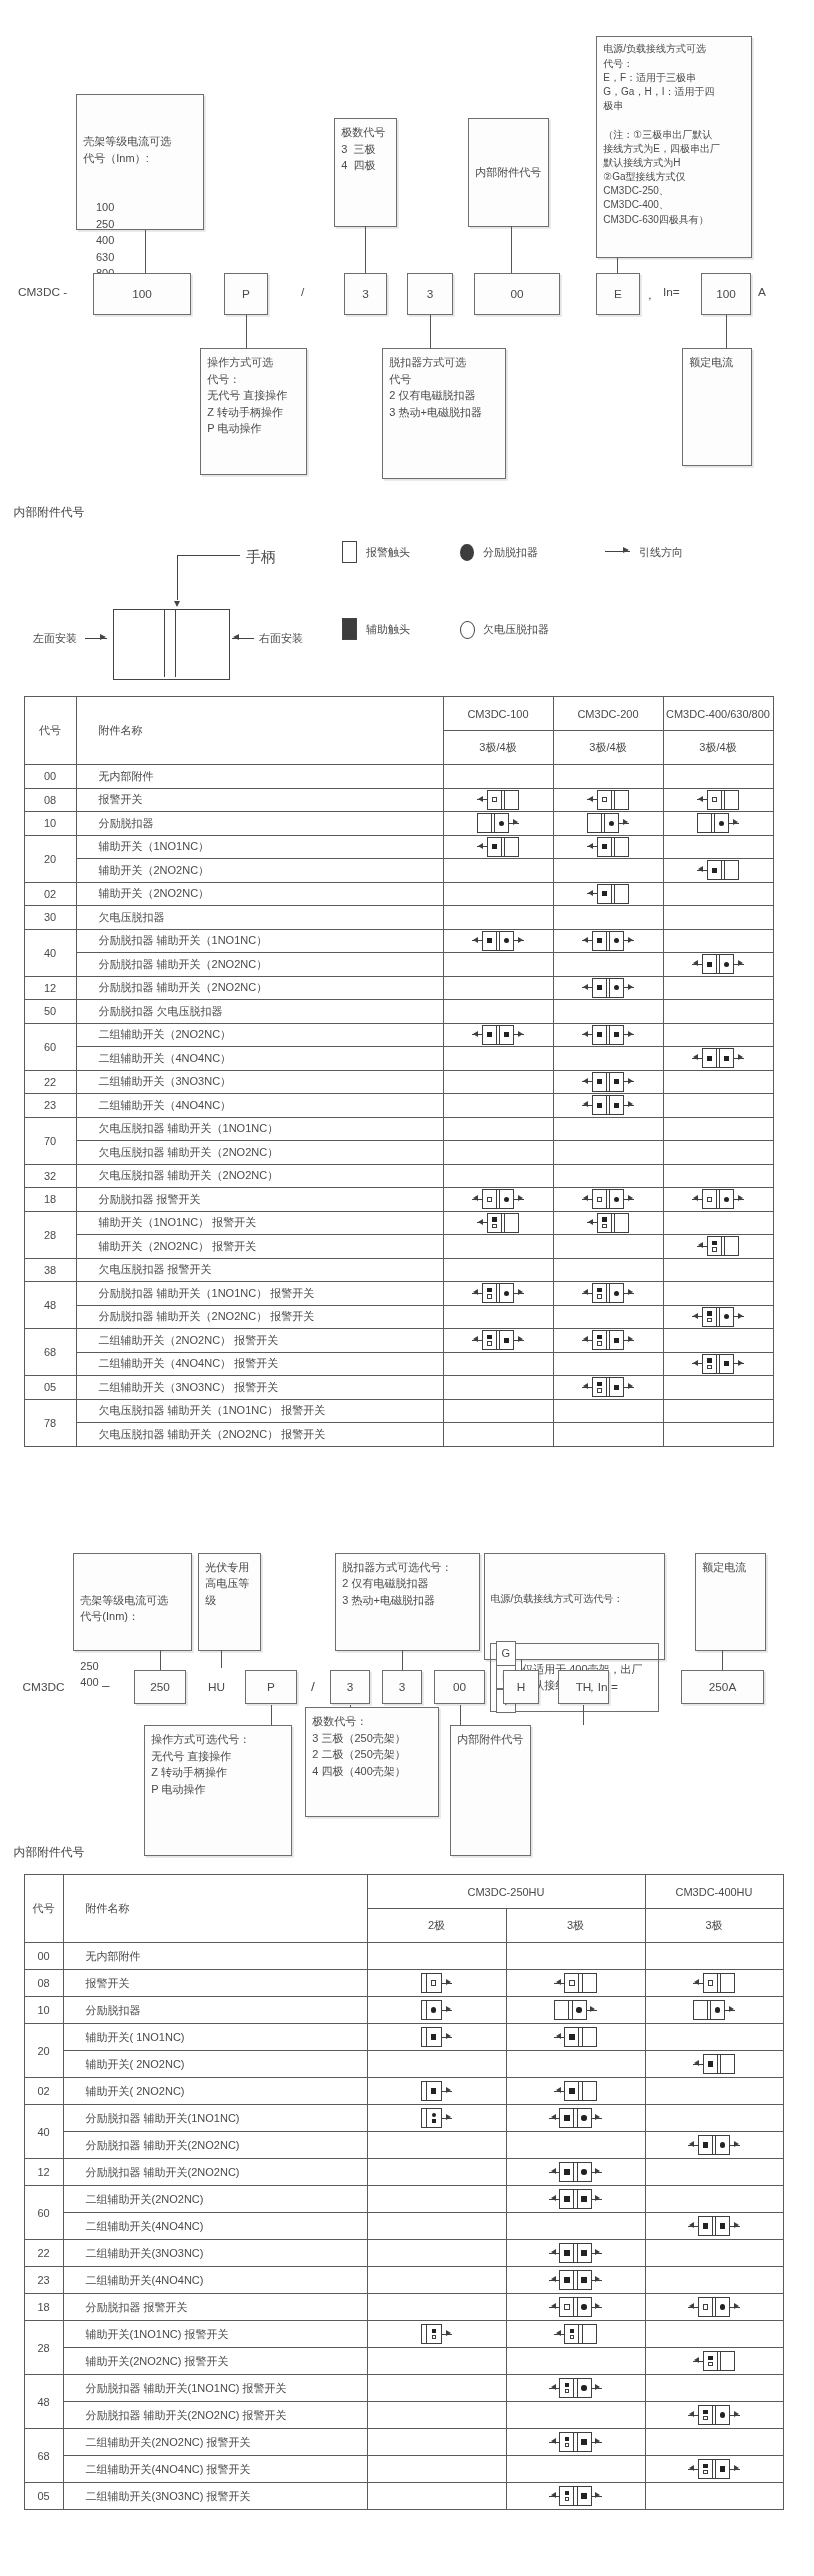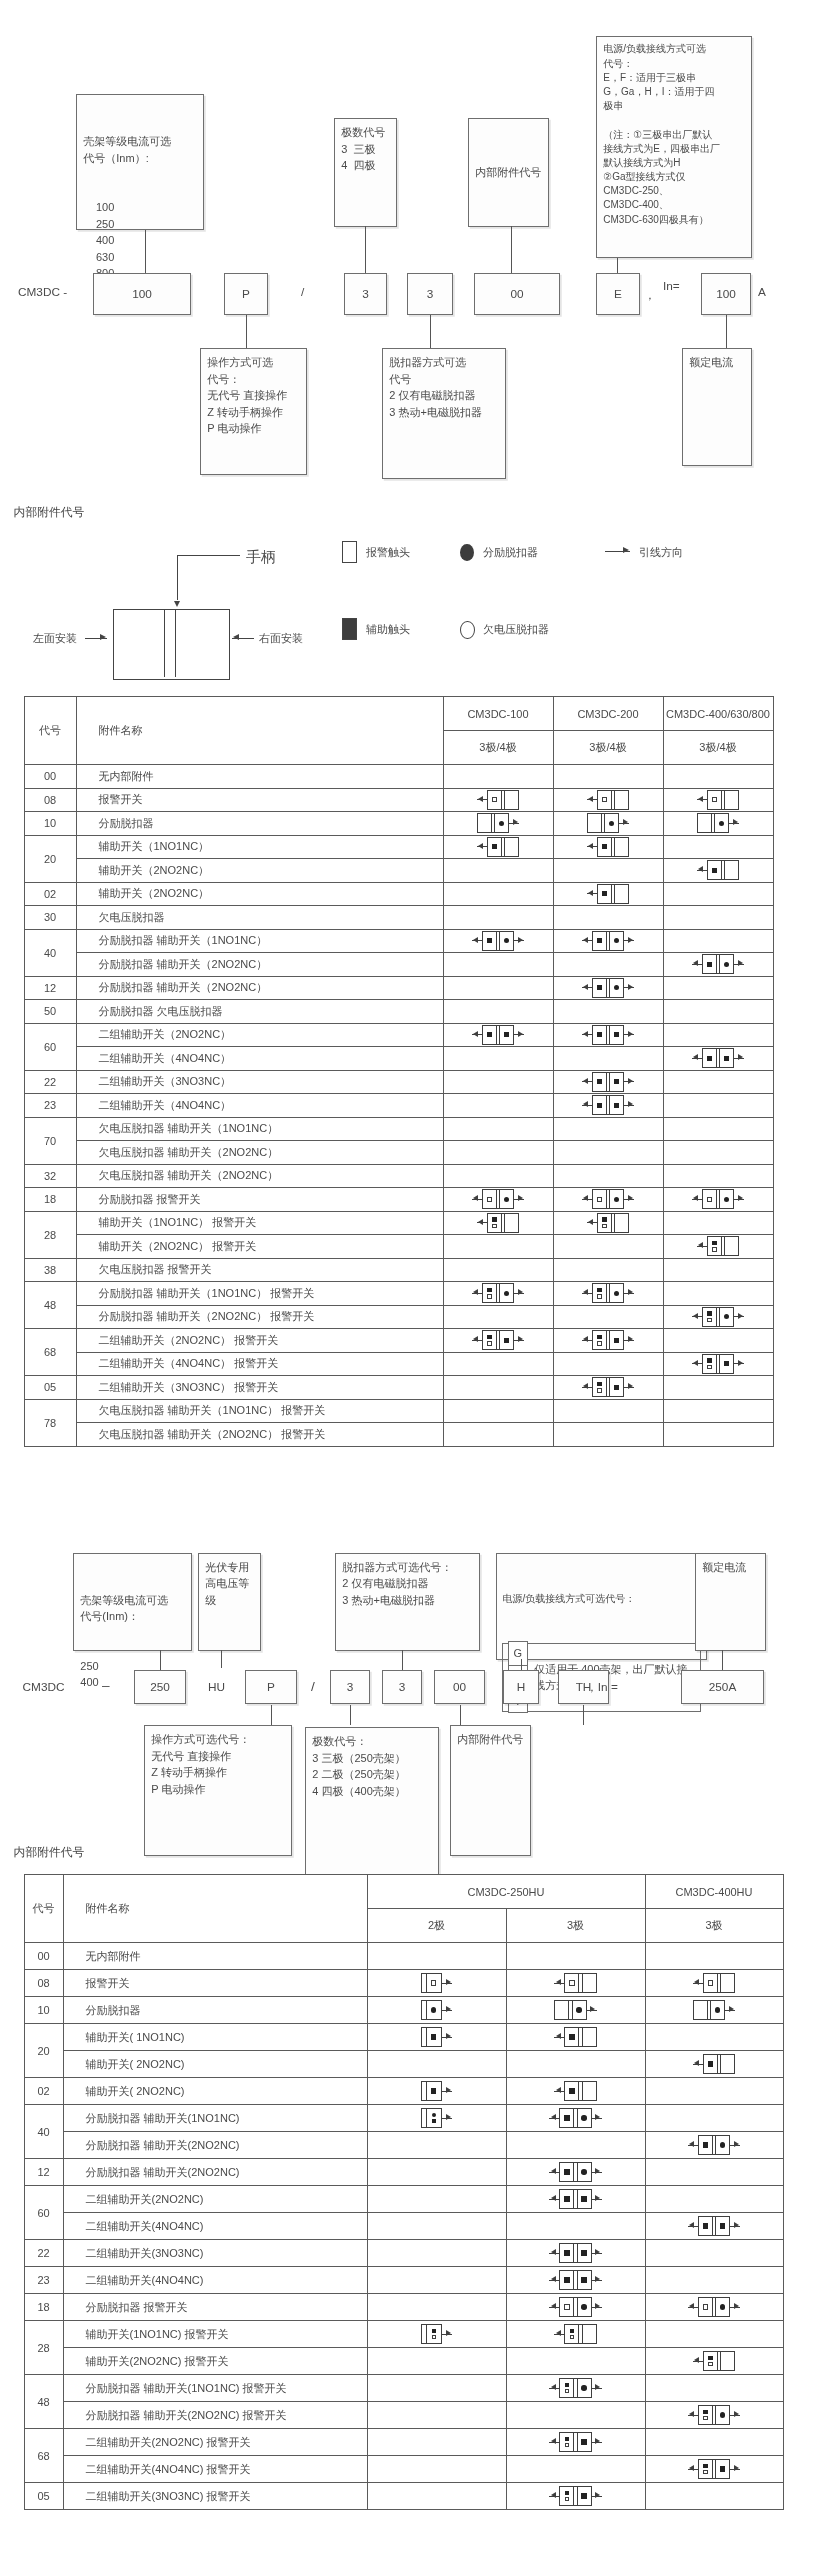--- a/index.html
+++ b/index.html
@@ -98,21 +98,21 @@
 
     <div class="freetext" style="left:18px;top:285px;">CM3DC -</div>
     <div class="seg" style="left:93px;top:273px;width:98px;height:42px;">100</div>
     <div class="seg" style="left:224px;top:273px;width:44px;height:42px;">P</div>
     <div class="freetext" style="left:301px;top:285px;">/</div>
     <div class="seg" style="left:344px;top:273px;width:43px;height:42px;">3</div>
     <div class="seg" style="left:407px;top:273px;width:46px;height:42px;">3</div>
     <div class="seg" style="left:474px;top:273px;width:86px;height:42px;">00</div>
     <div class="seg" style="left:596px;top:273px;width:44px;height:42px;">E</div>
     <div class="freetext" style="left:644px;top:288px;">，</div>
-    <div class="freetext" style="left:663px;top:279px;">In=</div>
+    <div class="freetext" style="left:663px;top:285px;">In=</div>
     <div class="seg" style="left:701px;top:273px;width:50px;height:42px;">100</div>
     <div class="freetext" style="left:758px;top:285px;">A</div>
 
     <div class="conn" style="left:246px;top:315px;height:33px;"></div>
     <div class="conn" style="left:430px;top:315px;height:33px;"></div>
     <div class="conn" style="left:726px;top:315px;height:33px;"></div>
 
     <div class="dbox" style="left:200px;top:348px;width:107px;height:127px;">操作方式可选
 代号：
 无代号 直接操作
@@ -756,21 +756,21 @@
 代号(Inm)：</div>
       <div>250
 400</div>
     </div>
     <div class="dbox" style="left:198px;top:13.6px;width:63px;height:98px;">光伏专用
 高电压等
 级</div>
     <div class="dbox" style="left:335px;top:13.6px;width:145px;height:98px;">脱扣器方式可选代号：
 2 仅有电磁脱扣器
 3 热动+电磁脱扣器</div>
-    <div class="dbox" style="left:496px;top:13.6px;width:211px;height:107px;padding:4.5px 5.4px;">
+    <div class="dbox" style="left:484px;top:13.6px;width:181px;height:107px;padding:4.5px 5.4px;">
       <div style="font-size:10px;">电源/负载接线方式可选代号：</div>
       <div style="display:flex;align-items:center;gap:6.3px;border:0.9px solid #6e6e6e;margin-top:3.6px;padding:2.7px 4.5px;height:69px;box-sizing:border-box;">
         <div class="ghi">
           <span>G</span>
           <span>H</span>
           <span>I</span>
         </div>
         <div style="font-size:11px;line-height:1.5;white-space:normal;">仅适用于 400壳架，出厂默认接线方式为H</div>
       </div>
     </div>
@@ -798,21 +798,21 @@
 
     <div class="conn" style="left:271px;top:166px;height:20px;"></div>
     <div class="conn" style="left:350px;top:166px;height:20px;"></div>
     <div class="conn" style="left:460px;top:166px;height:20px;"></div>
     <div class="conn" style="left:583px;top:166px;height:20px;"></div>
 
     <div class="dbox" style="left:144px;top:186px;width:148px;height:131px;">操作方式可选代号：
 无代号 直接操作
 Z 转动手柄操作
 P 电动操作</div>
-    <div class="dbox" style="left:305px;top:188px;width:134px;height:167px;">极数代号：
+    <div class="dbox" style="left:305px;top:168px;width:134px;height:110px;">极数代号：
 3 三极（250壳架）
 2 二极（250壳架）
 4 四极（400壳架）</div>
     <div class="dbox" style="left:450px;top:186px;width:81px;height:131px;">内部附件代号</div>
   </div>
 
   <div class="heading" style="left:13.6px;top:1845px;">内部附件代号</div>
 
   <table class="acc" style="left:23.5px;top:1874px;width:759px;">
     <colgroup>

